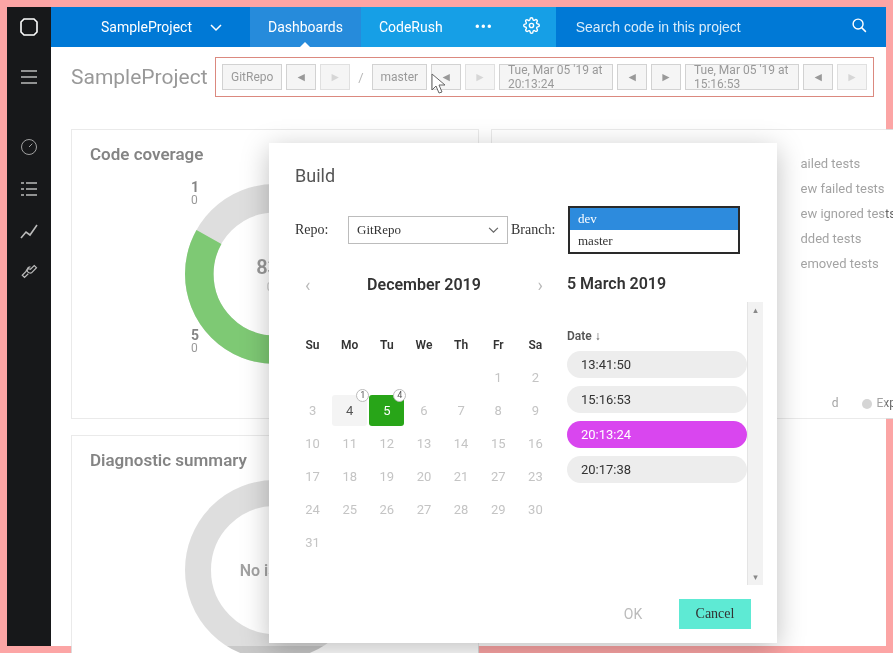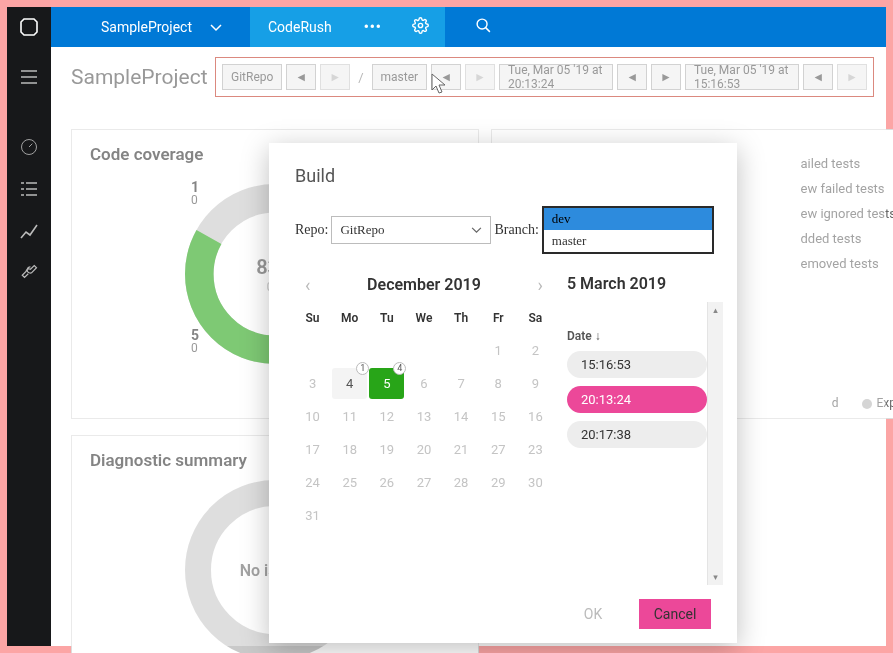--- a/index.html
+++ b/index.html
@@ -74,87 +74,89 @@
   
   .tests-list{position:absolute;right:14px;top:26px;font-size:13px;color:#666;display:flex;flex-direction:column;gap:10px;white-space:nowrap;}
   .tests-foot{position:absolute;bottom:8px;right:14px;font-size:12px;color:#666;display:flex;align-items:center;gap:6px;}
   
   
   .diag-wrap{position:relative;width:180px;height:180px;margin:6px auto 0;}
   .diag-ring{width:180px;height:180px;border:26px solid #c9c9c9;border-radius:50%;}
   .diag-wrap .center{position:absolute;inset:0;display:flex;align-items:center;justify-content:center;font-size:16px;color:#666;font-weight:600;}
 
   
-  .dialog{position:absolute;left:262px;top:136px;width:468px;height:500px;background:#fff;box-shadow:0 6px 26px rgba(0,0,0,0.25);z-index:50;display:flex;flex-direction:column;padding:22px 26px 14px 26px;}
+  .dialog{position:absolute;left:262px;top:136px;width:508px;height:500px;background:#fff;box-shadow:0 6px 26px rgba(0,0,0,0.25);z-index:50;display:flex;flex-direction:column;padding:22px 26px 14px 26px;}
   .dialog h2{margin:0 0 20px 0;font-size:18px;font-weight:400;color:#555;}
   .dlg-row{display:flex;align-items:center;gap:3px;margin-bottom:18px;position:relative;font-family:Liberation Serif, serif;}
   .dlg-label{font-size:14px;color:#333;width:50px;}
   .combo{border:1px solid #bcbcbc;height:28px;flex:0 0 160px;display:flex;align-items:center;justify-content:space-between;padding:0 8px;font-size:13px;color:#333;background:#fff;cursor:pointer;}
   .branch-label{width:54px;text-align:left;font-size:14px;}
   .branch-box{border:2px solid #2a2a2a;flex:0 0 172px;display:flex;flex-direction:column;font-size:13px;cursor:pointer;overflow:hidden;}
   .branch-box .opt{padding:3px 8px;}
-  .branch-box .opt.sel{background:#2d8bdd;color:#000000;}
+  .branch-box .opt.sel{background:#2d8bdd;color:#ffffff;}
 
   .dlg-body{display:flex;gap:14px;flex:1;}
   .cal{flex:0 0 258px;}
   .cal-head{display:flex;align-items:center;justify-content:space-between;padding:0 4px;margin-bottom:10px;}
   .cal-head .nav{color:#bbb;font-size:18px;cursor:pointer;padding:2px 6px;}
   .cal-head .title{font-size:16px;font-weight:600;color:#333;}
   .cal-grid{display:grid;grid-template-columns:repeat(7,1fr);gap:2px;text-align:center;}
-  .cal-grid .dow{font-size:12px;font-weight:600;color:#333;padding:4px 0 8px;}
+  .cal-grid .dow{font-size:12px;font-weight:600;color:#333;padding:4px 0 8px;margin-top:27px;}
   .cal-grid .day{font-size:13px;color:#c4c4c4;padding:8px 0;position:relative;border-radius:3px;}
   .cal-grid .day.en{color:#555;background:#f4f4f4;cursor:pointer;}
   .cal-grid .day.sel{background:#28a518;color:#fff;}
   .badge{position:absolute;top:-6px;right:-2px;background:#fff;border:1px solid #bbb;border-radius:8px;font-size:9px;color:#555;padding:0 3px;line-height:11px;}
 
   .times{flex:1;display:flex;flex-direction:column;position:relative;}
   .times h4{margin:2px 0 20px;font-size:16px;font-weight:600;color:#333;}
   .times .sort{font-size:12px;color:#555;margin-bottom:8px;font-weight:600;margin-top:16px;}
   .times .list{display:flex;flex-direction:column;gap:8px;overflow:auto;padding-right:4px;}
   .pill{background:#ededed;border-radius:16px;padding:6px 14px;font-size:13px;color:#333;cursor:pointer;}
-  .pill.sel{background:#ec4899;color:#fff;}
+  .pill.sel{background:#d946ef;color:#fff;}
   .scroll-stub{position:absolute;right:-12px;top:30px;bottom:0;width:16px;background:#f2f2f2;border-left:1px solid #e4e4e4;}
   .scroll-stub .up,.scroll-stub .dn{height:16px;display:flex;align-items:center;justify-content:center;color:#888;font-size:9px;}
   .scroll-stub .dn{position:absolute;bottom:0;width:100%;}
 
   .dlg-foot{display:flex;justify-content:flex-end;gap:10px;margin-top:14px;text-align:right;}
   .btn{min-width:72px;height:30px;display:flex;align-items:center;justify-content:center;font-size:14px;cursor:pointer;}
   .btn.ok{color:#bbb;}
-  .btn.cancel{background:#ec4899;color:#333;}
+  .btn.cancel{background:#5eead4;color:#333;font-family:Liberation Serif, serif;}
 </style>
 </head>
 <body>
 
 <div class="frame">
 
   <div class="topbar">
     <div class="logo-sq">
       <svg width="18" height="18" viewBox="0 0 18 18">
           <path d="M4 1h10l3 3v10l-3 3H4l-3-3V4z" fill="none" stroke="#fff" stroke-width="1.6"></path>
         </svg>
     </div>
     <div class="top-item top-proj">
       <span>SampleProject</span>
       <span class="chev">
         <svg width="12" height="8" viewBox="0 0 12 8">
             <path d="M1 1l5 5 5-5" stroke="#fff" stroke-width="1.5" fill="none"></path>
           </svg>
       </span>
     </div>
+    <div class="top-item top-dash">Dashboards</div>
     <div class="top-item top-cr">CodeRush</div>
     <div class="top-item top-more">•••</div>
     <div class="top-item top-gear">
       <span>
         <svg width="17" height="17" viewBox="0 0 24 24" fill="none" stroke="#fff" stroke-width="2">
             <circle cx="12" cy="12" r="3"></circle>
             <path d="M19.4 15a1.65 1.65 0 0 0 .33 1.82l.06.06a2 2 0 1 1-2.83 2.83l-.06-.06a1.65 1.65 0 0 0-1.82-.33 1.65 1.65 0 0 0-1 1.51V21a2 2 0 0 1-4 0v-.09a1.65 1.65 0 0 0-1-1.51 1.65 1.65 0 0 0-1.82.33l-.06.06a2 2 0 1 1-2.83-2.83l.06-.06a1.65 1.65 0 0 0 .33-1.82 1.65 1.65 0 0 0-1.51-1H3a2 2 0 0 1 0-4h.09a1.65 1.65 0 0 0 1.51-1 1.65 1.65 0 0 0-.33-1.82l-.06-.06a2 2 0 1 1 2.83-2.83l.06.06a1.65 1.65 0 0 0 1.82.33 1.65 1.65 0 0 0 1-1.51V3a2 2 0 0 1 4 0v.09a1.65 1.65 0 0 0 1 1.51 1.65 1.65 0 0 0 1.82-.33l.06-.06a2 2 0 1 1 2.83 2.83l-.06.06a1.65 1.65 0 0 0-.33 1.82 1.65 1.65 0 0 0 1.51 1H21a2 2 0 0 1 0 4h-.09a1.65 1.65 0 0 0-1.51 1z"></path>
           </svg>
       </span>
     </div>
     <div class="search">
+      <input placeholder="Search code in this project" style="">
       <span class="search-icon">
         <svg width="17" height="17" viewBox="0 0 24 24" fill="none" stroke="#fff" stroke-width="2">
             <circle cx="10" cy="10" r="7"></circle>
             <line x1="21" y1="21" x2="15" y2="15"></line>
           </svg>
       </span>
     </div>
   </div>
 
   <div class="rail">
@@ -332,20 +334,21 @@
             <div class="day"></div>
             <div class="day"></div>
             <div class="day"></div>
           </div>
       </div>
 
       <div class="times">
         <h4>5 March 2019</h4>
         <div class="sort">Date ↓</div>
         <div class="list" id="times-list">
+            <div class="pill">13:41:50</div>
             <div class="pill">15:16:53</div>
             <div class="pill sel">20:13:24</div>
             <div class="pill">20:17:38</div>
           </div>
         <div class="scroll-stub">
           <div class="up">▴</div>
           <div class="dn">▾</div>
         </div>
       </div>
     </div>

